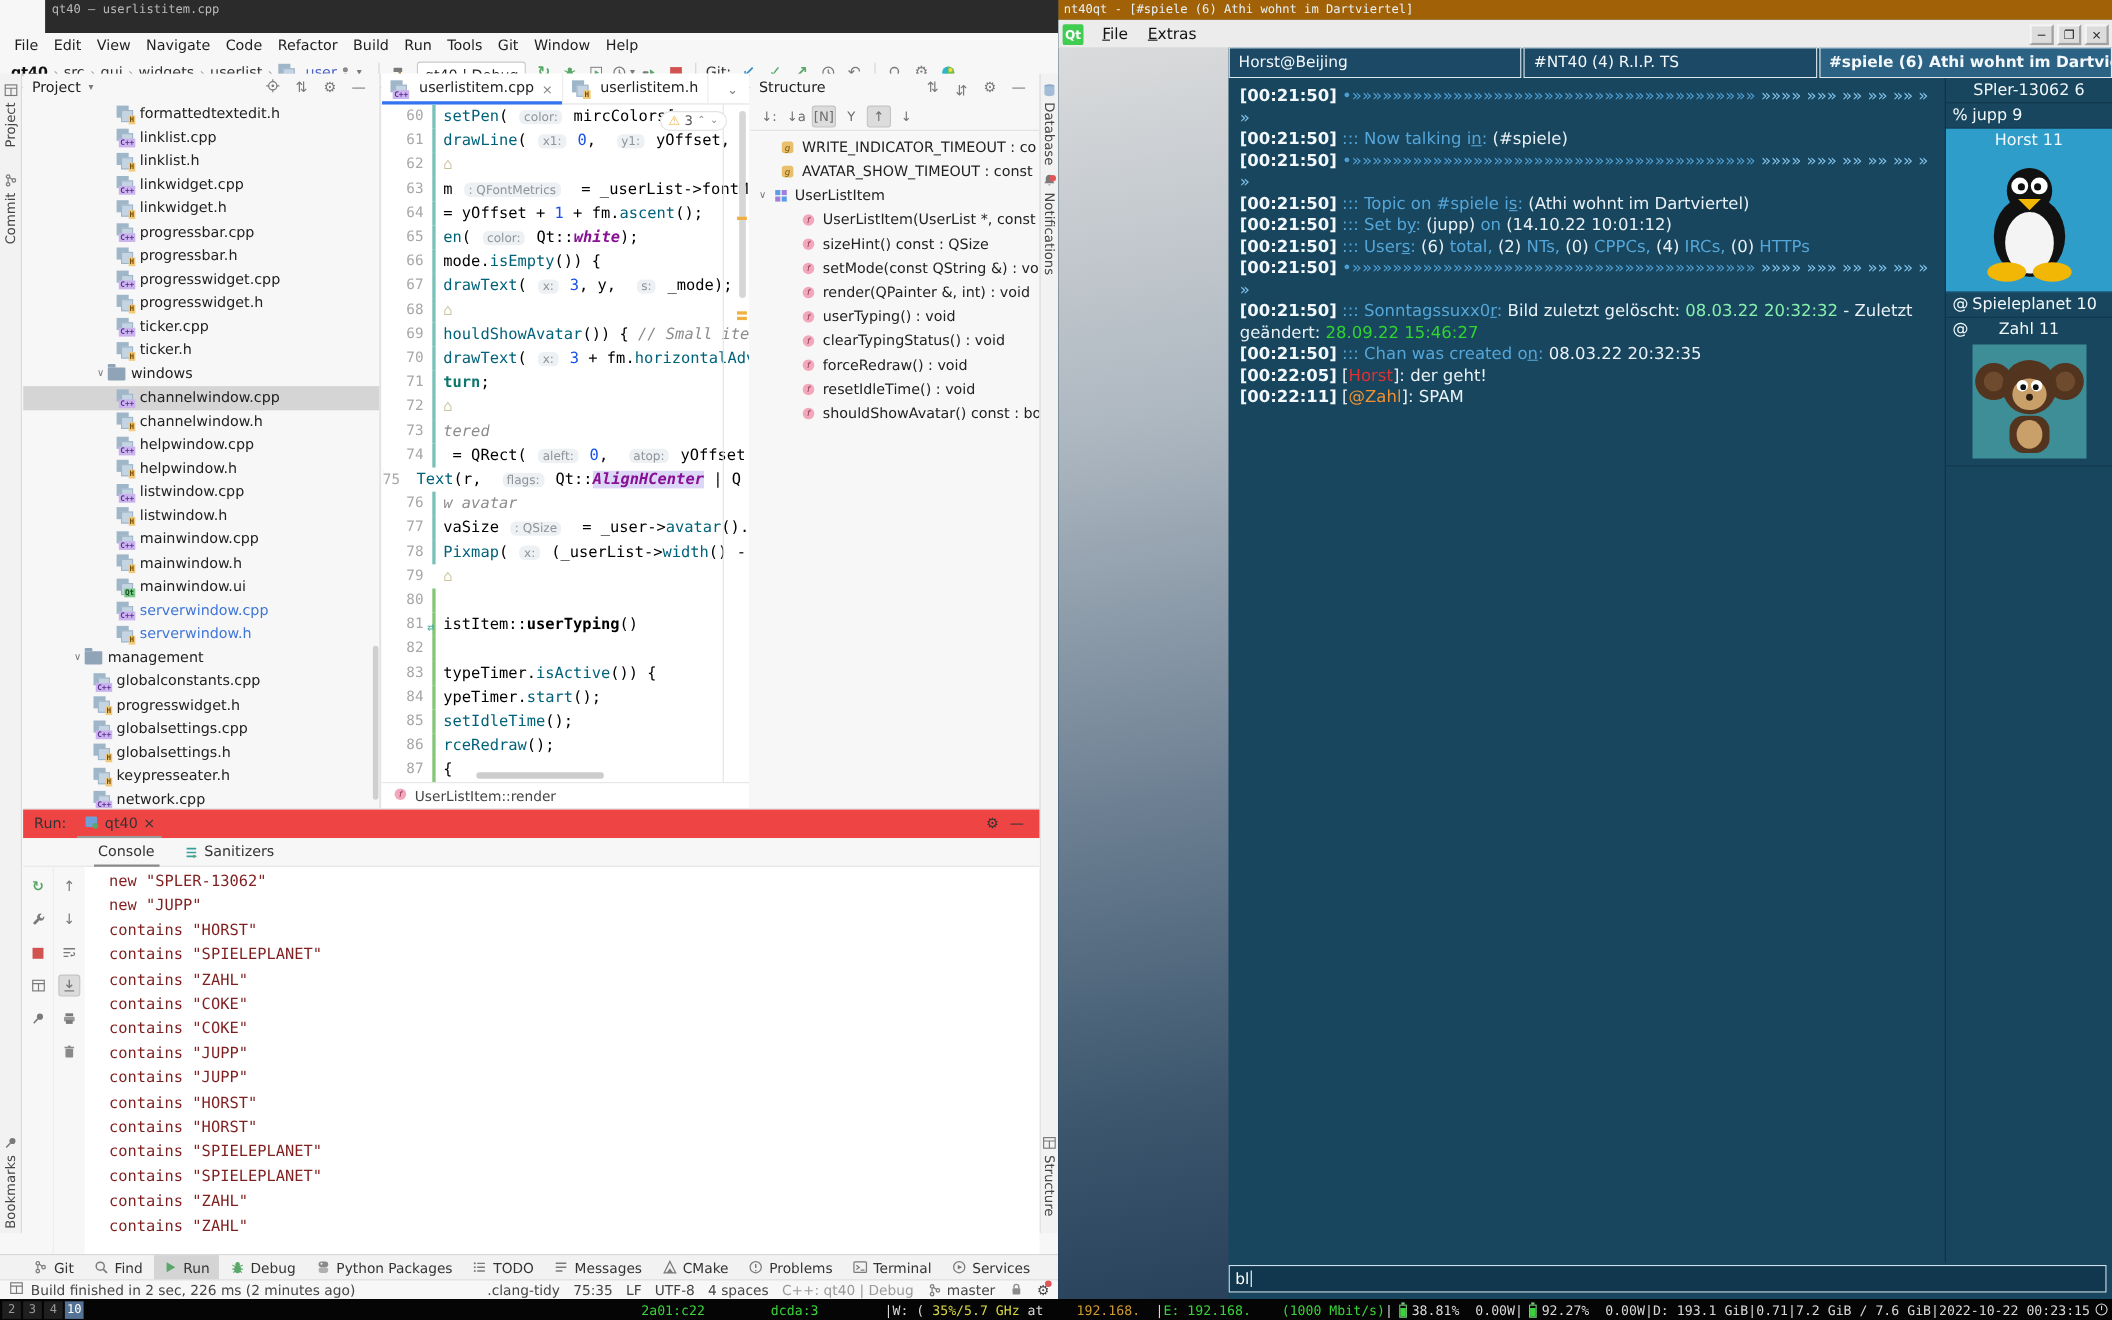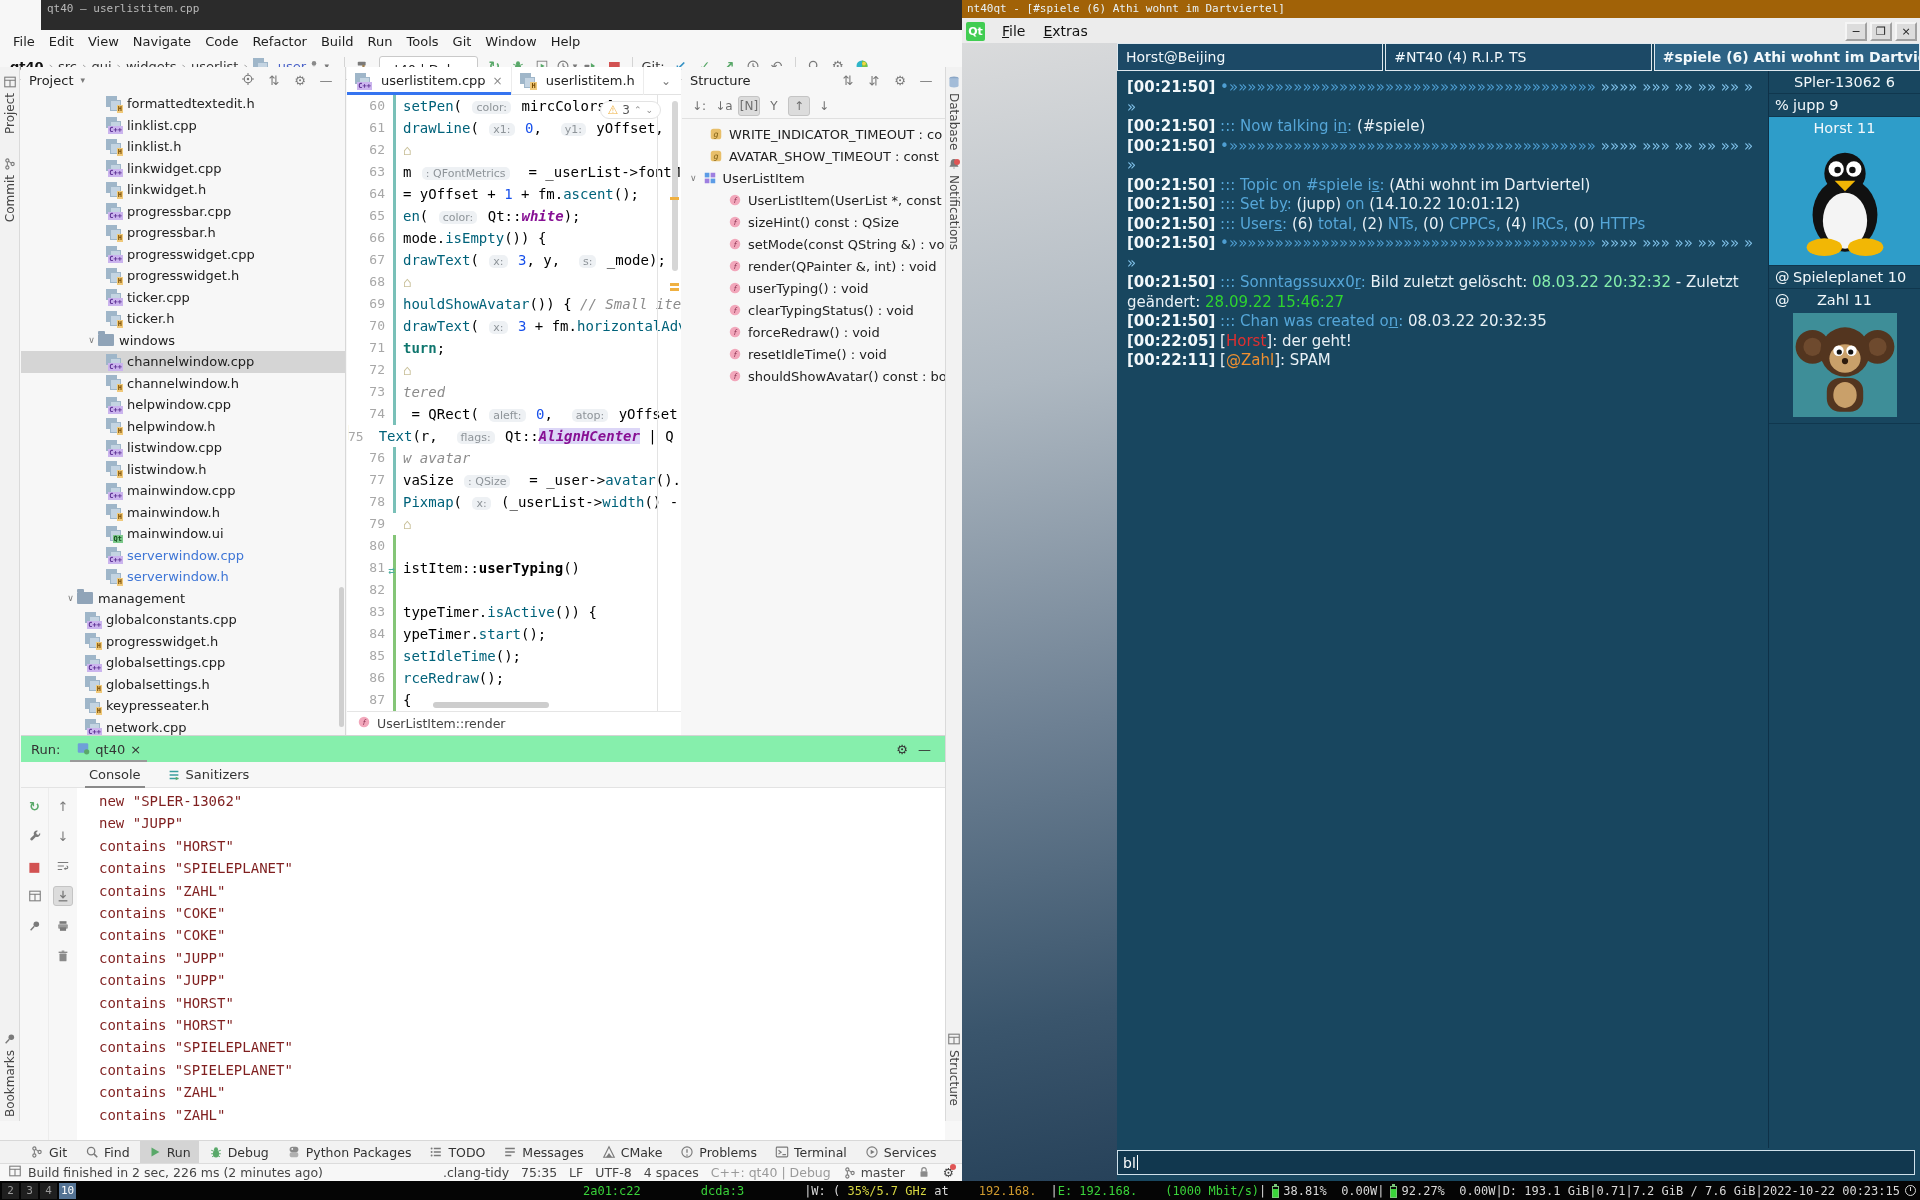--- a/index.html
+++ b/index.html
@@ -95,21 +95,21 @@
   
   .cl-structure{position:absolute;left:682px;top:67px;width:263px;height:668px;background:#f7f7f7;overflow:hidden;}
   .st-toolbar{height:26px;border-bottom:1px solid #e0e0e0;display:flex;align-items:center;gap:3px;padding:0 6px;}
   .st-ic{width:22px;height:20px;display:inline-flex;align-items:center;justify-content:center;font-size:12px;color:#6e6e6e;border-radius:3px;}
   .st-ic.boxed{background:#dcdcdc;border:1px solid #c4c4c4;}
   .strow{height:22px;display:flex;align-items:center;gap:6px;font-size:13px;color:#222;white-space:nowrap;overflow:hidden;}
   .strow svg{flex:none;}
 
   
   .cl-run{position:absolute;left:21px;top:735px;width:924px;height:405px;background:#fff;border-top:1px solid #d4d4d4;}
-  .run-head{height:26px;background:#86efac;display:flex;align-items:center;font-size:13px;color:#333;padding-left:10px;gap:10px;}
+  .run-head{height:26px;background:#ef4444;display:flex;align-items:center;font-size:13px;color:#333;padding-left:10px;gap:10px;}
   .run-tab{display:flex;align-items:center;gap:5px;height:26px;padding:0 6px;box-shadow:inset 0 -2px 0 #9a9a9a;}
   .run-tabs2{height:26px;background:#f7f7f7;border-bottom:1px solid #e3e3e3;display:flex;align-items:center;
     font-size:13px;color:#333;padding-left:64px;gap:18px;}
   .rt2{height:26px;display:flex;align-items:center;gap:5px;padding:0 4px;}
   .rt2.act{box-shadow:inset 0 -2px 0 #8a8a8a;}
   .run-cols{position:absolute;left:0;top:52px;bottom:0;width:56px;display:flex;}
   .rcol{width:28px;display:flex;flex-direction:column;align-items:center;gap:10px;padding-top:8px;background:#f7f7f7;}
   .rcol:first-child{border-right:1px solid #ececec;}
   .rico{width:20px;height:20px;display:flex;align-items:center;justify-content:center;font-size:13px;color:#7a7a7a;border-radius:3px;}
   .rico.grn{color:#59a869;font-weight:bold;}

